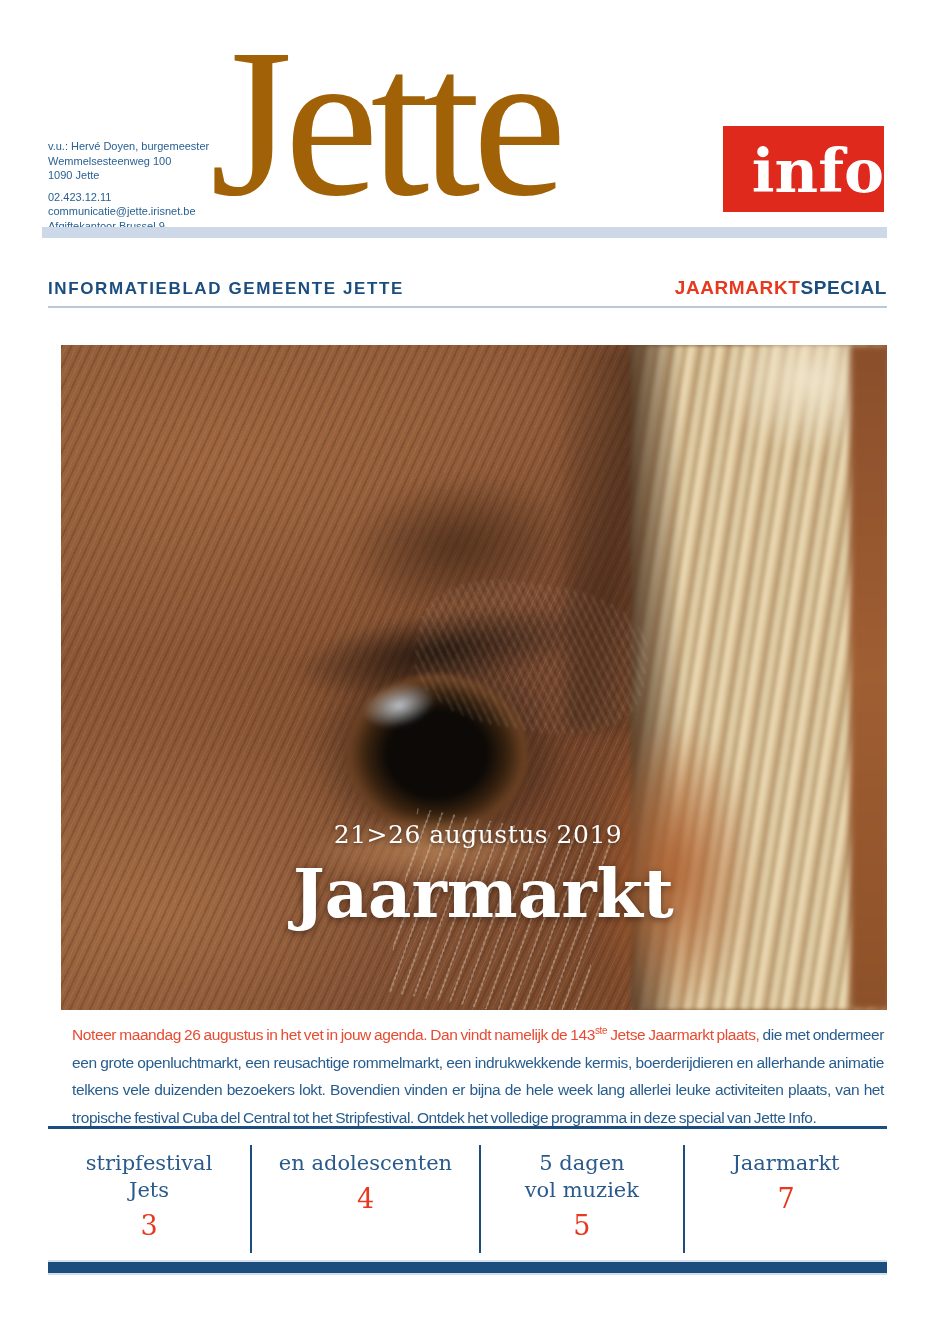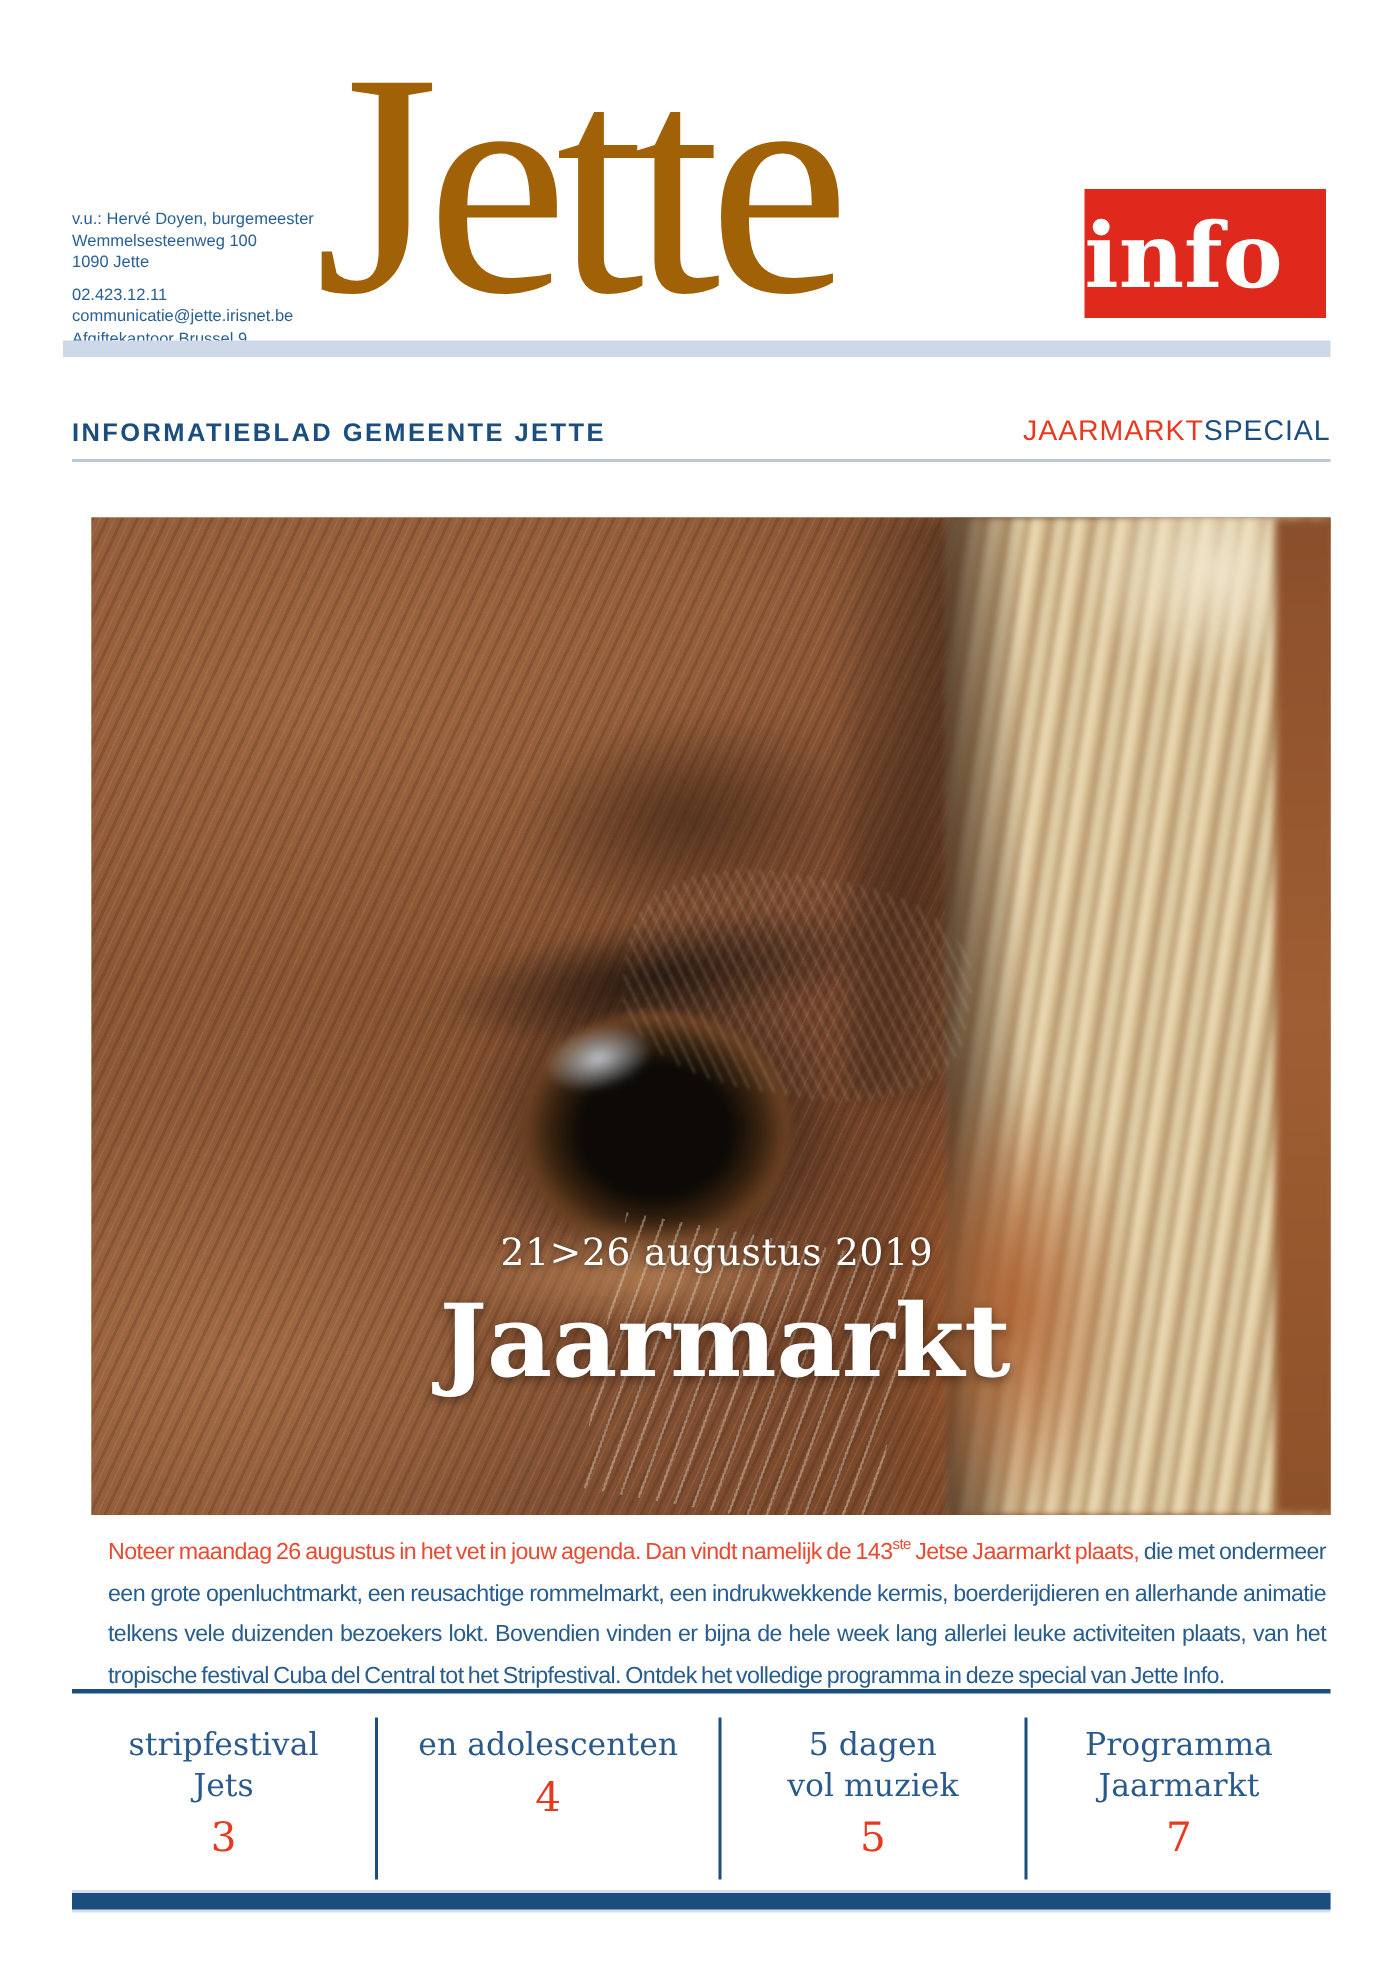--- a/index.html
+++ b/index.html
@@ -20,36 +20,36 @@
     position:absolute; left:42px; top:227px; width:845px; height:11px;
     background:#cdd9e8; z-index:1;
   }
   .logo {
     position:absolute; left:210px; top:12px; z-index:2;
     font-family:Liberation Serif, serif; font-size:212px; line-height:222px;
     letter-spacing:-8px; color:#a16207;
   }
   .info-badge {
     position:absolute; left:723px; top:126px; width:161px; height:86px;
-    background:#e0291d; display:flex; align-items:center; justify-content:flex-start;
+    background:#e0291d; display:flex; align-items:center; justify-content:flex-end;
     z-index:2;
   }
   .info-badge span {
     font-family:"DejaVu Serif", serif; font-weight:bold; color:#fff;
     font-size:60px; line-height:1; padding-top:4px;
   }
 
   
   .section-left {
     position:absolute; left:48px; top:279px;
     font-size:17px; font-weight:bold; letter-spacing:1.6px; color:#1b4e7e;
   }
   .section-right {
     position:absolute; right:38px; top:277px;
-    font-size:19px; font-weight:normal; letter-spacing:0.6px; text-align:right;
+    font-size:19px; font-weight:bold; letter-spacing:0.6px; text-align:right;
   }
   .section-right .red { color:#e6391e; }
   .section-right .blue { color:#1b4e7e; }
   .header-rule {
     position:absolute; left:48px; top:306px; width:839px; height:2px;
     background:#bac8da;
   }
 
   
   .photo {
@@ -243,21 +243,20 @@
     </div>
     <div class="toc-item">
       <div class="toc-title">
         <div>5 dagen</div>
         <div>vol muziek</div>
       </div>
       <div class="toc-page">5</div>
     </div>
     <div class="toc-item">
       <div class="toc-title">
-        <div>Programma</div>
         <div>Jaarmarkt</div>
       </div>
       <div class="toc-page">7</div>
     </div>
   </div>
 
   <div class="bottom-bar"></div>
 
 </div>
 

